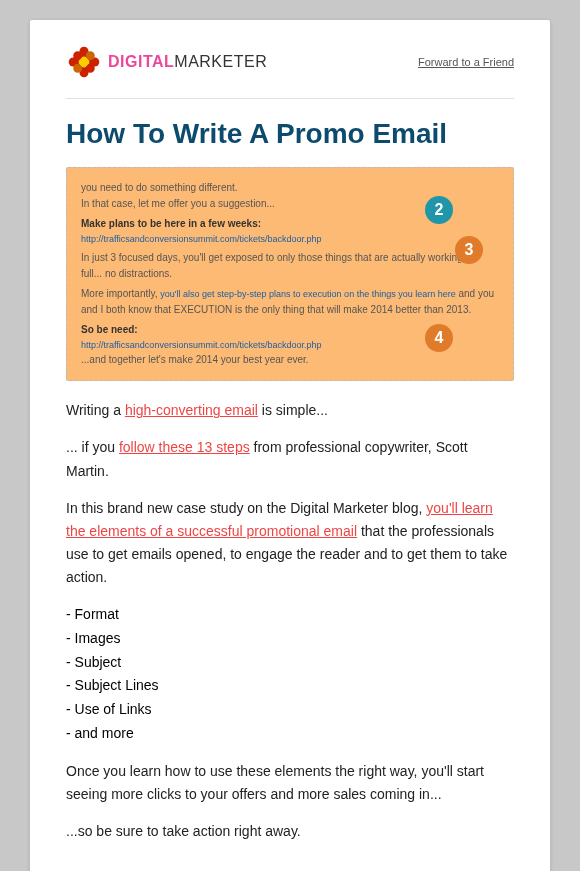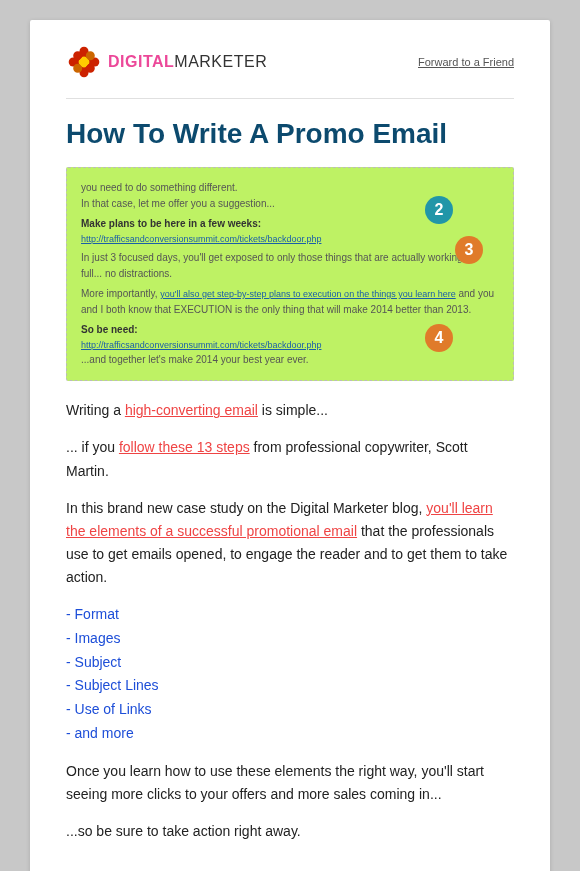--- a/index.html
+++ b/index.html
@@ -78,42 +78,41 @@
       margin-bottom: 16px;
       line-height: 1.2;
     }
 
     
     .email-preview {
       border: 1px dashed #bbb;
       border-radius: 2px;
       padding: 12px 14px;
       margin-bottom: 18px;
-      background: #bef264;
+      background: #fdba74;
       position: relative;
       font-family: Arial, sans-serif;
       font-size: 10px;
       color: #555;
       line-height: 1.5;
     }
 
     .preview-text {
       font-size: 10px;
       color: #555;
       line-height: 1.6;
     }
 
     .preview-text .preview-bold {
       font-weight: bold;
       color: #333;
     }
 
     .preview-text .preview-link {
       color: #1a5fa8;
-      text-decoration: underline;
       font-size: 9px;
     }
 
     .badge {
       position: absolute;
       border-radius: 50%;
       width: 28px;
       height: 28px;
       display: flex;
       align-items: center;
@@ -152,21 +151,21 @@
     }
 
     .body-text a {
       color: #ef4444;
       text-decoration: underline;
     }
 
     .list-section {
       font-family: Arial, Helvetica, sans-serif;
       font-size: 14px;
-      color: #1d4ed8;
+      color: #000000;
       line-height: 1.7;
       margin-bottom: 14px;
     }
 
     .divider {
       border: none;
       border-top: 1px solid #e0e0e0;
       margin: 18px 0;
     }
   </style>

